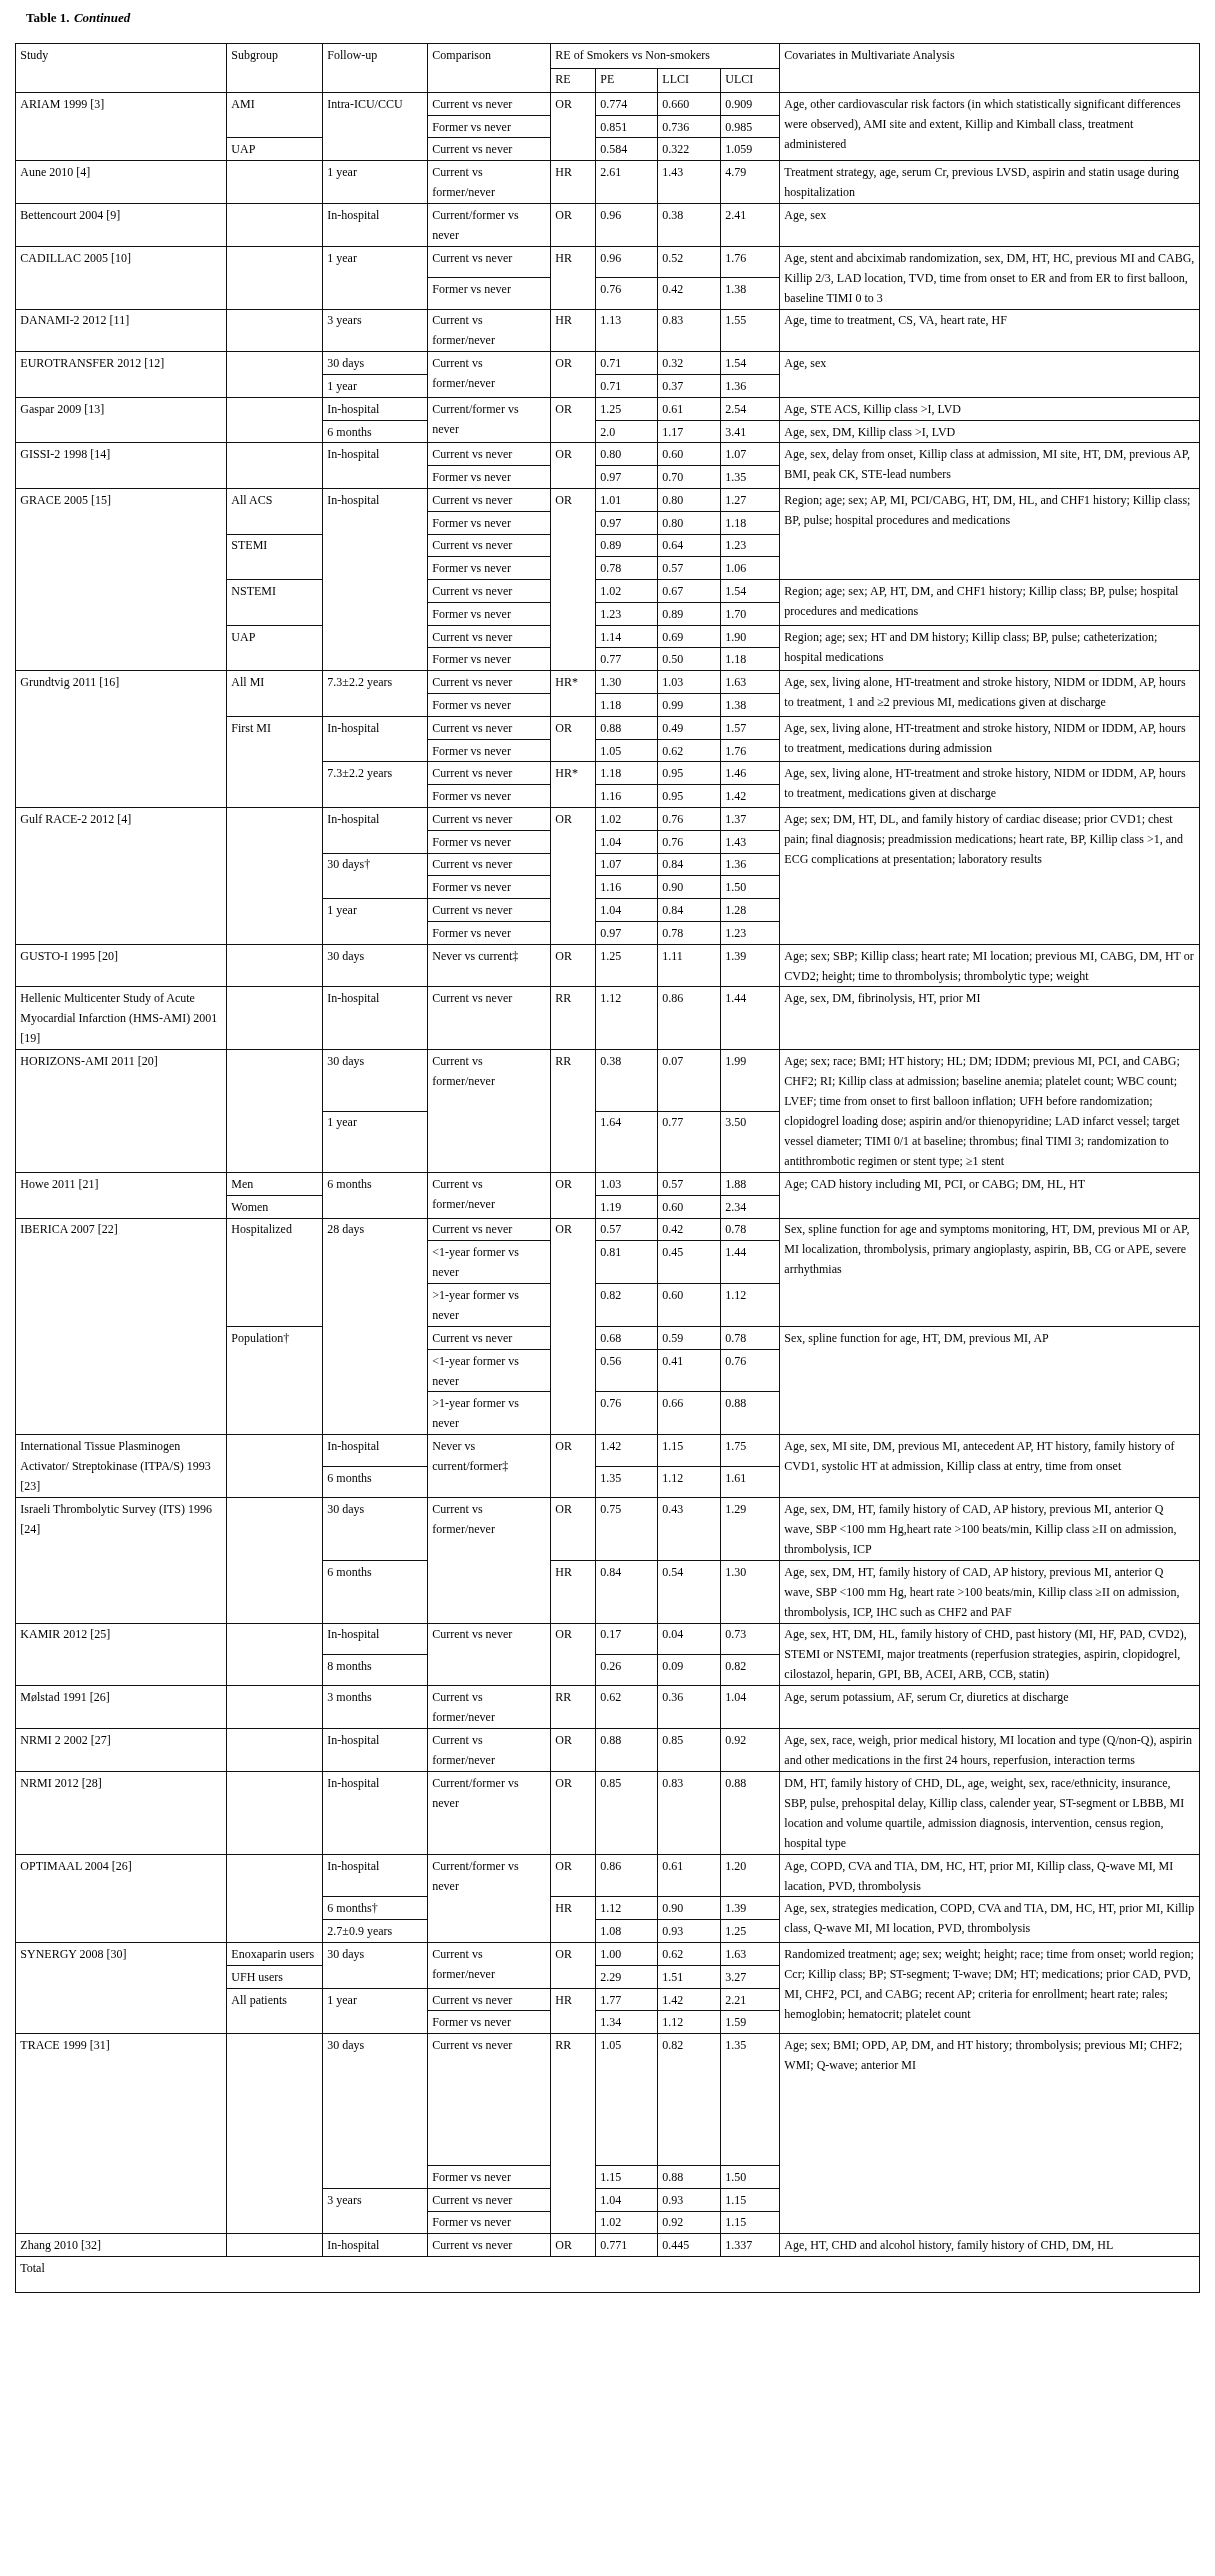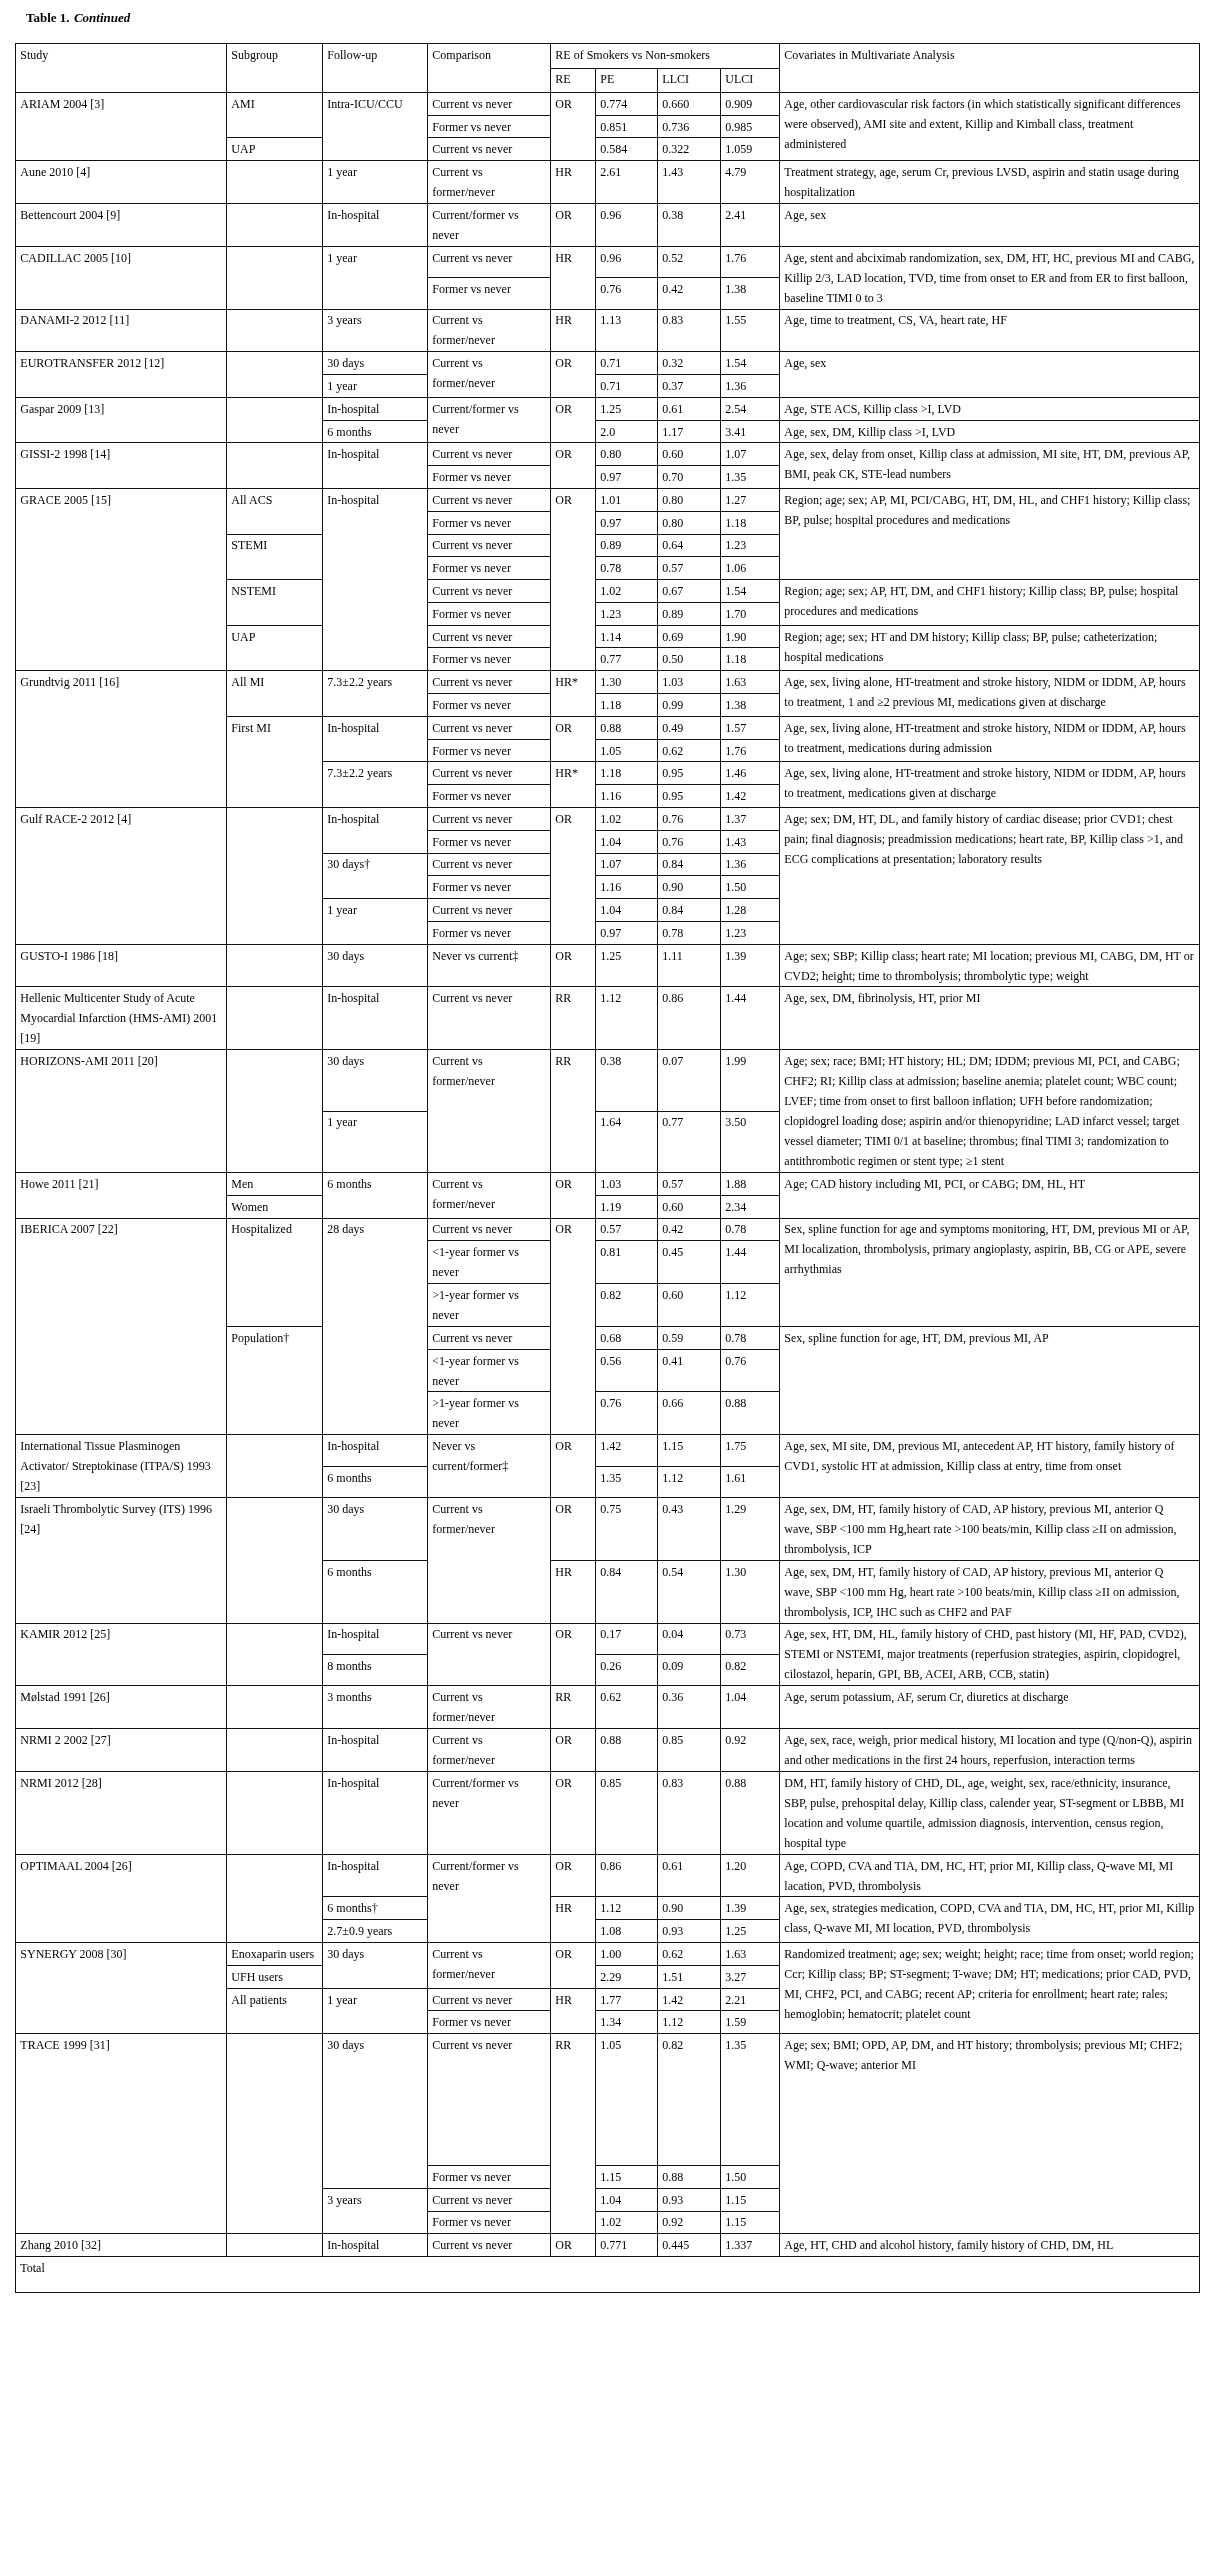--- a/index.html
+++ b/index.html
@@ -69,21 +69,21 @@
           <th colspan="4" data-name="header-cell">RE of Smokers vs Non-smokers</th>
           <th rowspan="2" data-name="header-cell">Covariates in Multivariate Analysis</th>
         </tr>
         <tr>
           <th data-name="header-cell">RE</th>
           <th data-name="header-cell">PE</th>
           <th data-name="header-cell">LLCI</th>
           <th data-name="header-cell">ULCI</th>
         </tr>
         <tr class="sec">
-          <td rowspan="3" data-name="study-cell">ARIAM 2004 [3]</td>
+          <td rowspan="3" data-name="study-cell">ARIAM 1999 [3]</td>
           <td rowspan="2" data-name="table-cell">AMI</td>
           <td rowspan="3" data-name="table-cell">Intra-ICU/CCU</td>
           <td data-name="table-cell">Current vs never</td>
           <td rowspan="3" data-name="table-cell">OR</td>
           <td data-name="table-cell">0.774</td>
           <td data-name="table-cell">0.660</td>
           <td data-name="table-cell">0.909</td>
           <td rowspan="3" data-name="table-cell">Age, other cardiovascular risk factors (in which statistically significant differences were observed), AMI site and extent, Killip and Kimball class, treatment administered</td>
         </tr>
         <tr>
@@ -344,21 +344,21 @@
           <td data-name="table-cell">0.84</td>
           <td data-name="table-cell">1.28</td>
         </tr>
         <tr>
           <td data-name="table-cell">Former vs never</td>
           <td data-name="table-cell">0.97</td>
           <td data-name="table-cell">0.78</td>
           <td data-name="table-cell">1.23</td>
         </tr>
         <tr class="sec">
-          <td data-name="study-cell">GUSTO-I 1986 [18]</td>
+          <td data-name="study-cell">GUSTO-I 1995 [20]</td>
           <td data-name="table-cell"></td>
           <td data-name="table-cell">30 days</td>
           <td data-name="table-cell">Never vs current‡</td>
           <td data-name="table-cell">OR</td>
           <td data-name="table-cell">1.25</td>
           <td data-name="table-cell">1.11</td>
           <td data-name="table-cell">1.39</td>
           <td data-name="table-cell">Age; sex; SBP; Killip class; heart rate; MI location; previous MI, CABG, DM, HT or CVD2; height; time to thrombolysis; thrombolytic type; weight</td>
         </tr>
         <tr class="sec">

